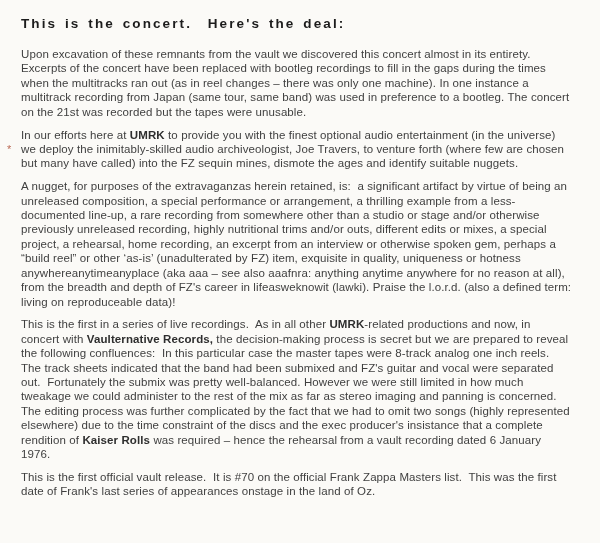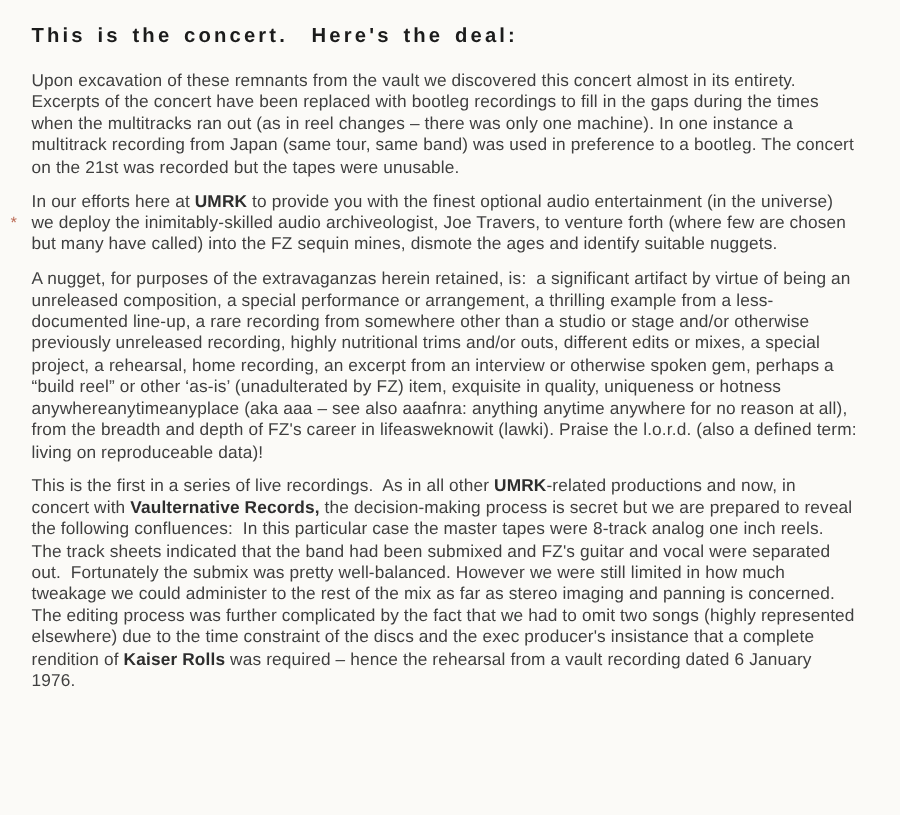--- a/index.html
+++ b/index.html
@@ -56,14 +56,15 @@
 </head>
 <body>
 
 <div class="page">
   <h1 class="page-title">This is the concert.  Here's the deal:</h1>
   <div class="paragraphs">
       <p class="para"><span>Upon excavation of these remnants from the vault we discovered this concert almost in its entirety. Excerpts of the concert have been replaced with bootleg recordings to fill in the gaps during the times when the multitracks ran out (as in reel changes – there was only one machine). In one instance a multitrack recording from Japan (same tour, same band) was used in preference to a bootleg. The concert on the 21st was recorded but the tapes were unusable.</span></p>
       <p class="para"><span class="fn-marker">*</span><span>In our efforts here at </span><span class="b">UMRK</span><span> to provide you with the finest optional audio entertainment (in the universe) we deploy the inimitably-skilled audio archiveologist, Joe Travers, to venture forth (where few are chosen but many have called) into the FZ sequin mines, dismote the ages and identify suitable nuggets.</span></p>
       <p class="para"><span>A nugget, for purposes of the extravaganzas herein retained, is:  a significant artifact by virtue of being an unreleased composition, a special performance or arrangement, a thrilling example from a less-documented line-up, a rare recording from somewhere other than a studio or stage and/or otherwise previously unreleased recording, highly nutritional trims and/or outs, different edits or mixes, a special project, a rehearsal, home recording, an excerpt from an interview or otherwise spoken gem, perhaps a “build reel” or other ‘as-is’ (unadulterated by FZ) item, exquisite in quality, uniqueness or hotness anywhereanytimeanyplace (aka aaa – see also aaafnra: anything anytime anywhere for no reason at all), from the breadth and depth of FZ's career in lifeasweknowit (lawki). Praise the l.o.r.d. (also a defined term: living on reproduceable data)!</span></p>
       <p class="para"><span>This is the first in a series of live recordings.  As in all other </span><span class="b">UMRK</span><span>-related productions and now, in concert with </span><span class="b">Vaulternative Records,</span><span> the decision-making process is secret but we are prepared to reveal the following confluences:  In this particular case the master tapes were 8-track analog one inch reels.  The track sheets indicated that the band had been submixed and FZ's guitar and vocal were separated out.  Fortunately the submix was pretty well-balanced. However we were still limited in how much tweakage we could administer to the rest of the mix as far as stereo imaging and panning is concerned.  The editing process was further complicated by the fact that we had to omit two songs (highly represented elsewhere) due to the time constraint of the discs and the exec producer's insistance that a complete rendition of </span><span class="b">Kaiser Rolls</span><span> was required – hence the rehearsal from a vault recording dated 6 January 1976.</span></p>
+      <p class="para"><span>This is the first official vault release.  It is #70 on the official Frank Zappa Masters list.  This was the first date of Frank's last series of appearances onstage in the land of Oz.</span></p>
     </div>
 </div>
 
 </body></html>

